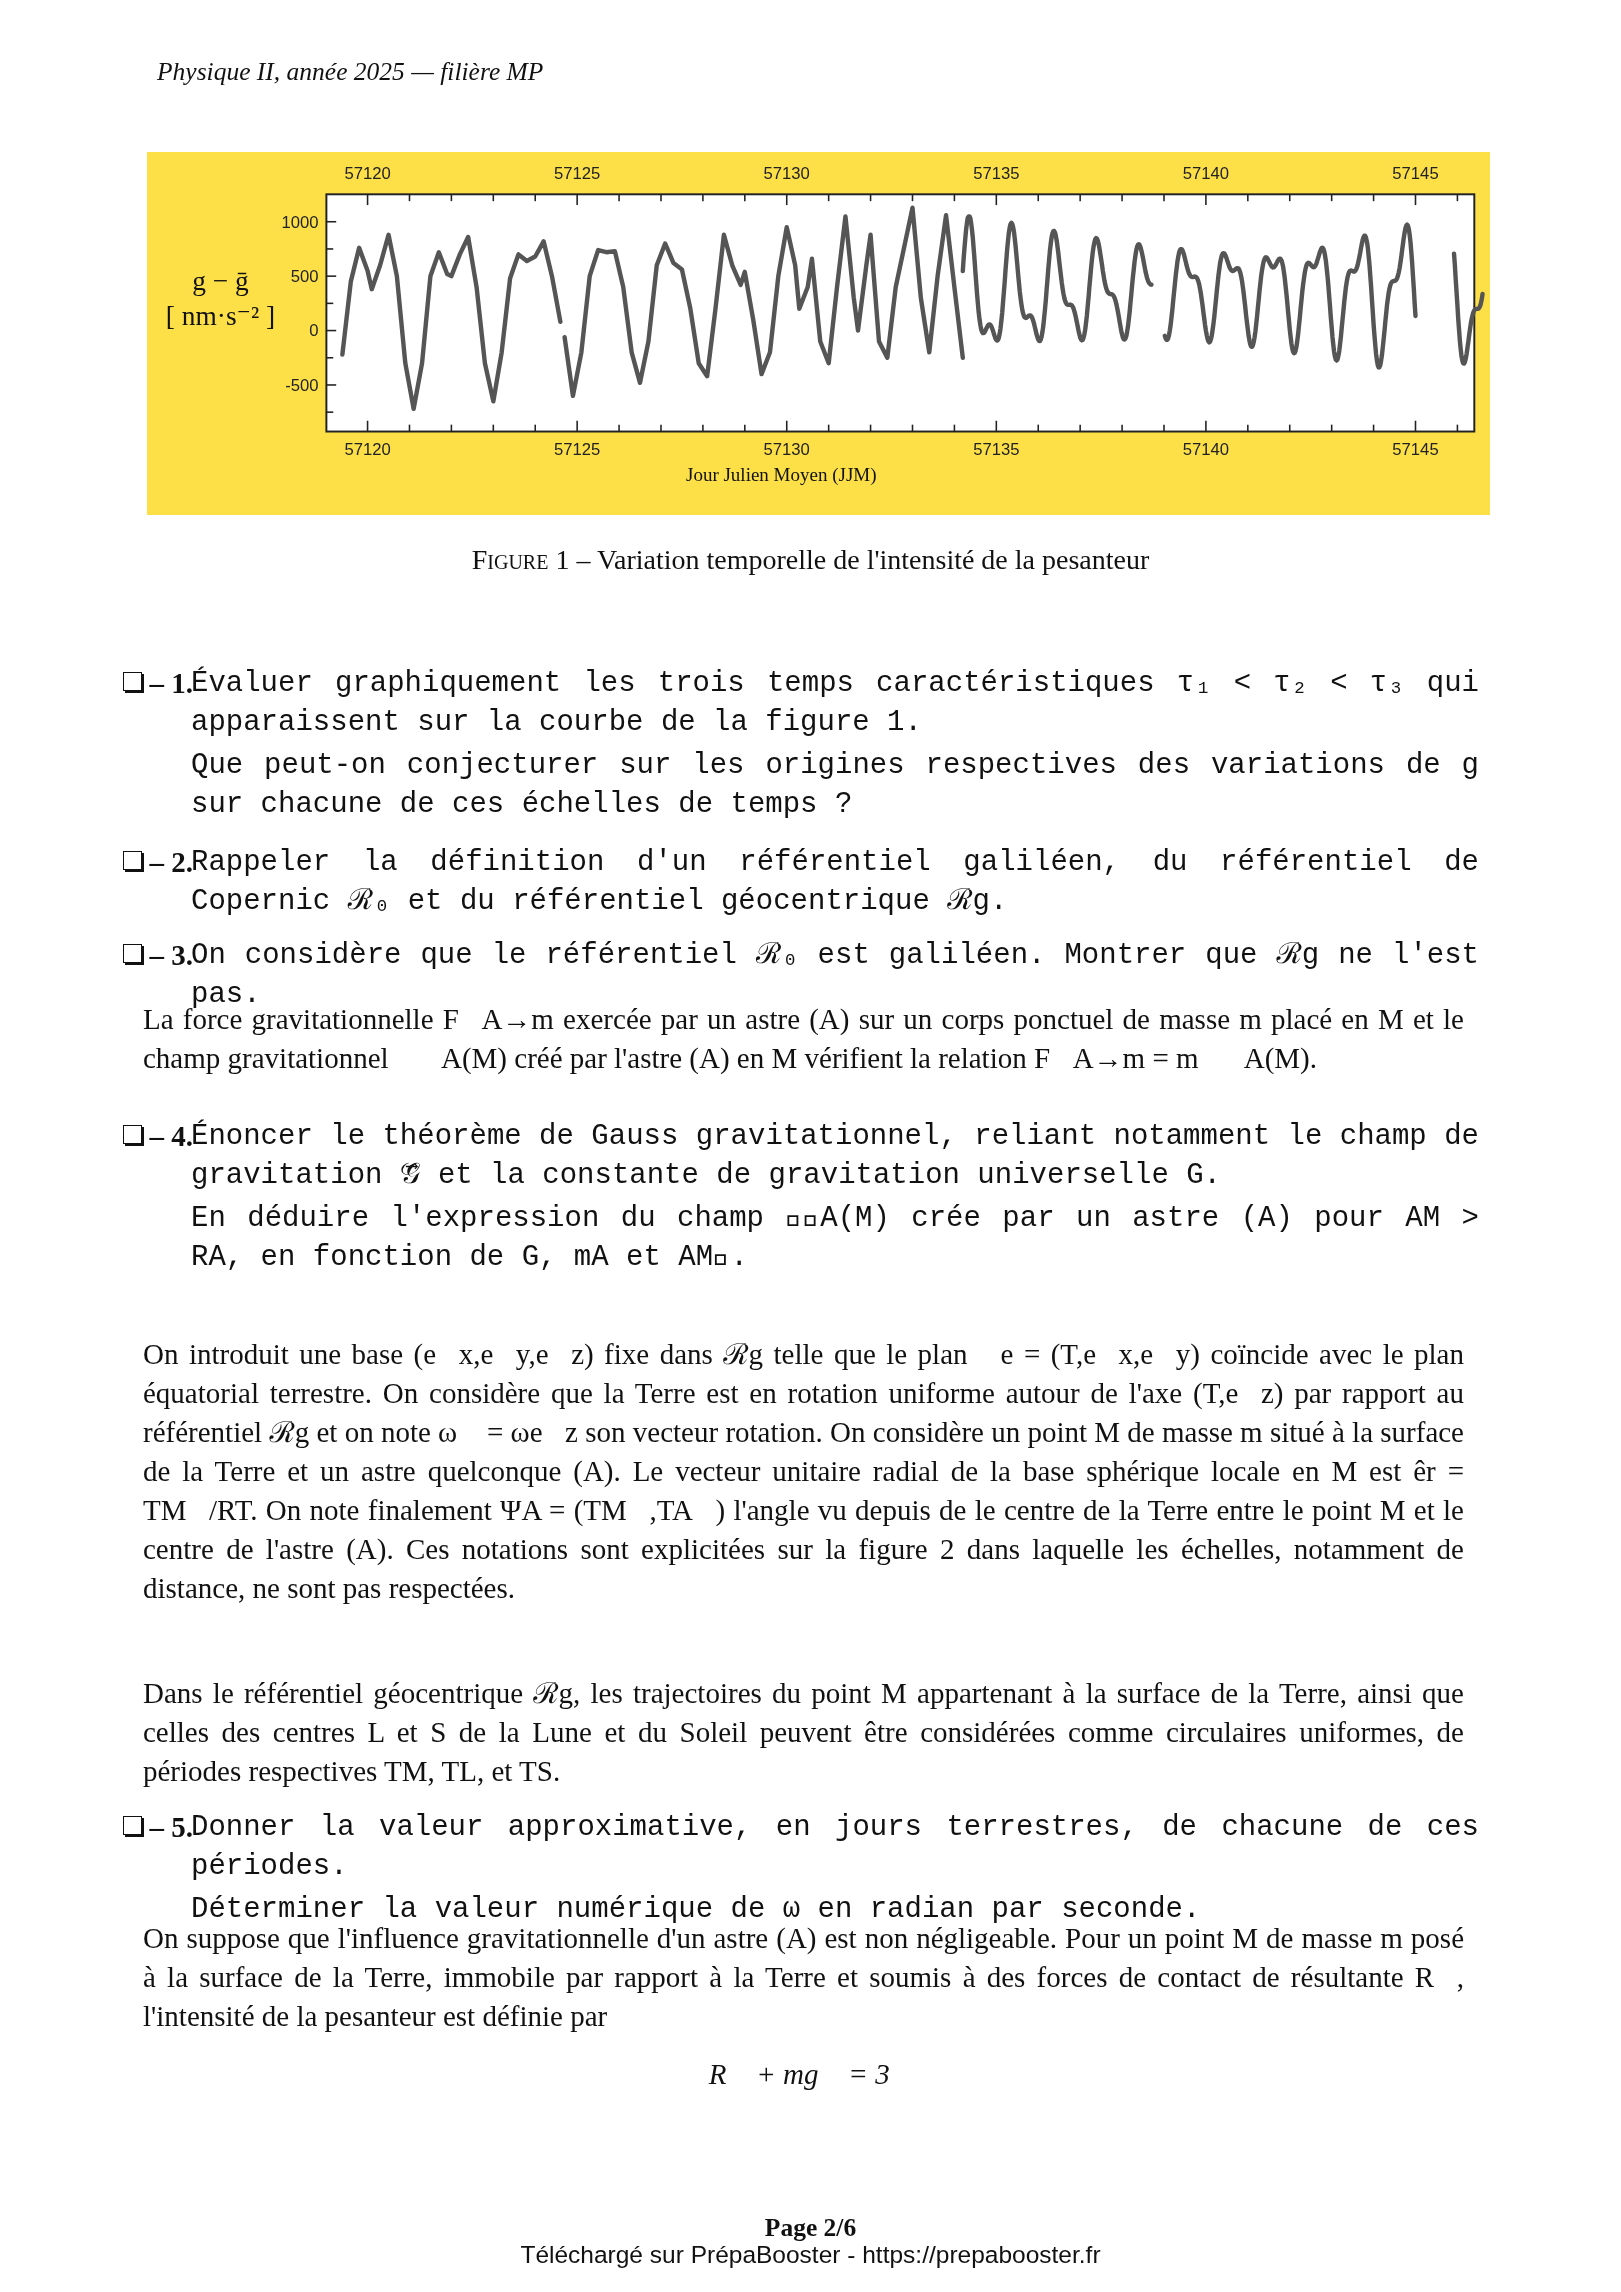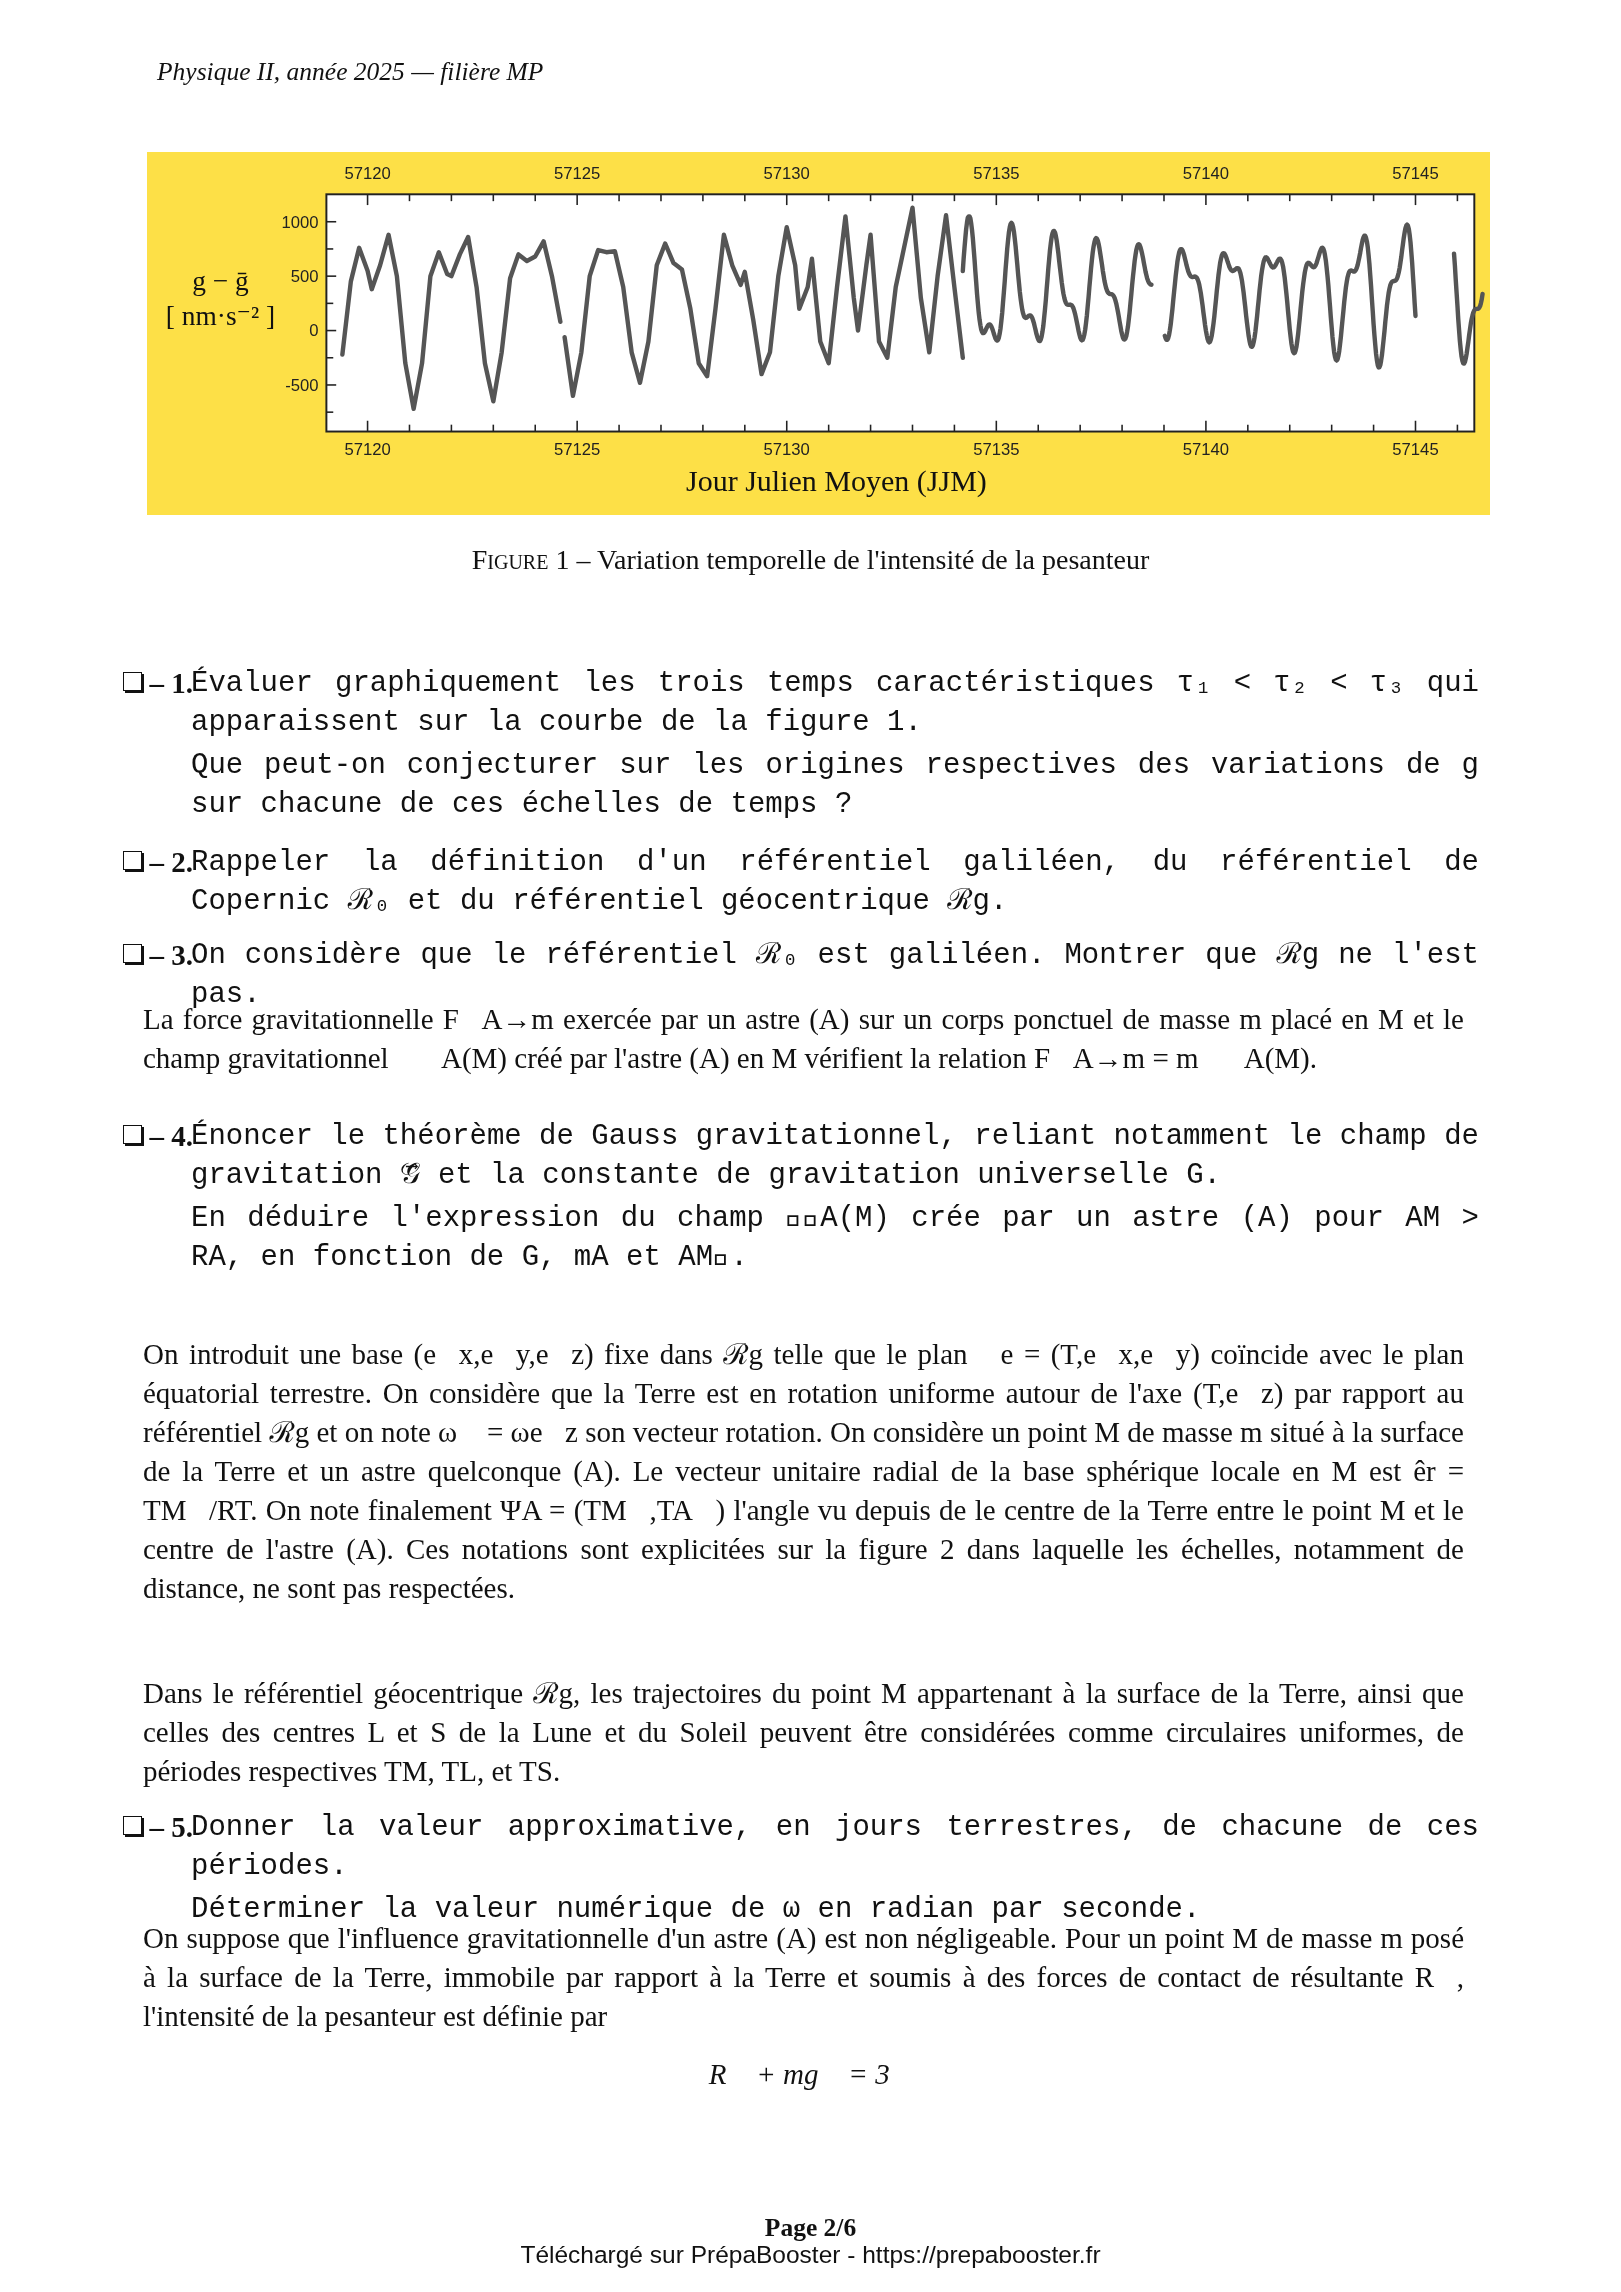--- a/index.html
+++ b/index.html
@@ -3,21 +3,21 @@
 <meta charset="utf-8">
 <style>
   html, body { margin: 0; padding: 0; background: #ffffff; }
   body { width: 1621px; height: 2293px; position: relative; overflow: hidden;
          font-family: "Liberation Serif", "DejaVu Serif", serif; color: #111; }
   .page { position: absolute; left: 0; top: 0; width: 1621px; height: 1693px; }
   .running-head { position: absolute; left: 157px; top: 57px; font-size: 25.5px; font-style: italic; }
   .figure { position: absolute; left: 147px; top: 152px; width: 1343px; height: 363px; background: #fde047; }
   .figure svg { position: absolute; left: 0; top: 0; }
   .ylabel { position: absolute; left: 0; top: 96px; width: 147px; text-align: center; font-size: 27.4px; line-height: 35px; margin-top: 16px; }
-  .xlabel { position: absolute; left: 539px; top: 312px; font-size: 30px; }
+  .xlabel { position: absolute; left: 539px; top: 312px; font-size: 19px; }
   .caption { position: absolute; left: 0; width: 1621px; top: 544px; text-align: center; font-size: 28px; }
   .caption .sc { font-variant: small-caps; }
 
   .block { position: absolute; left: 143px; width: 1321px; font-size: 29px; line-height: 39px; text-align: justify; }
   .q { position: absolute; left: 123px; width: 1356px; font-size: 29px; line-height: 39px; }
   .q .qnum { position: absolute; left: 0; top: 0; font-weight: bold; white-space: nowrap; }
   .q .qbox { display: inline-block; width: 16.7px; height: 16.7px; border: 1.5px solid #111; box-shadow: 2px 2px 0 #111; vertical-align: 2px; margin-right: 7.8px; }
   .q .qbody { margin-left: 68px; text-align: justify; font-family: Liberation Mono, monospace; }
   .q .qbody p { margin: 0 0 2px 0; }
   .q .qbody p + p { margin-top: 3.9px; }

